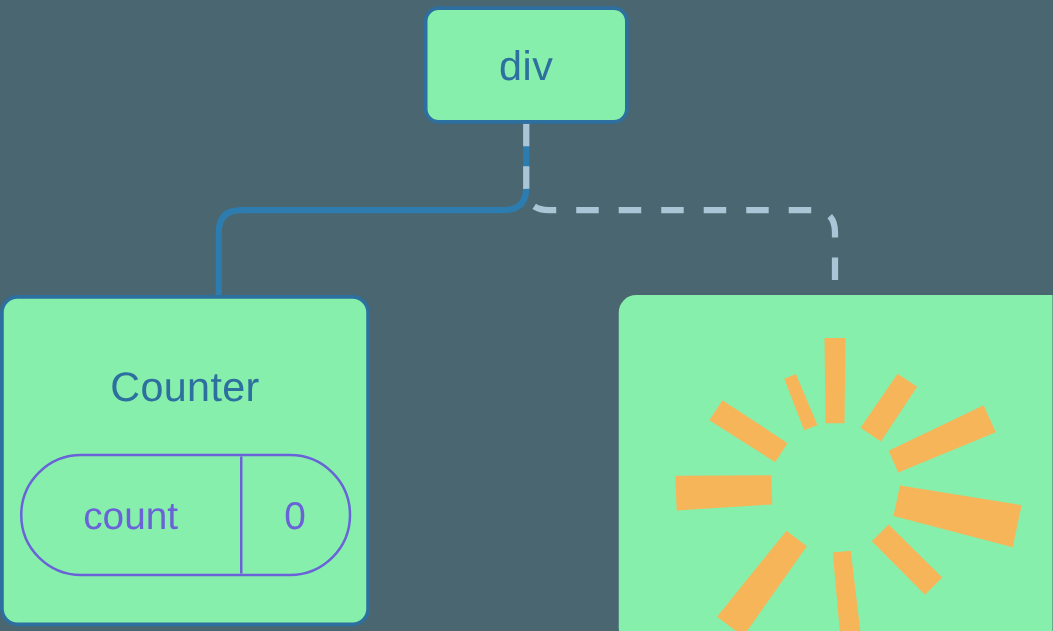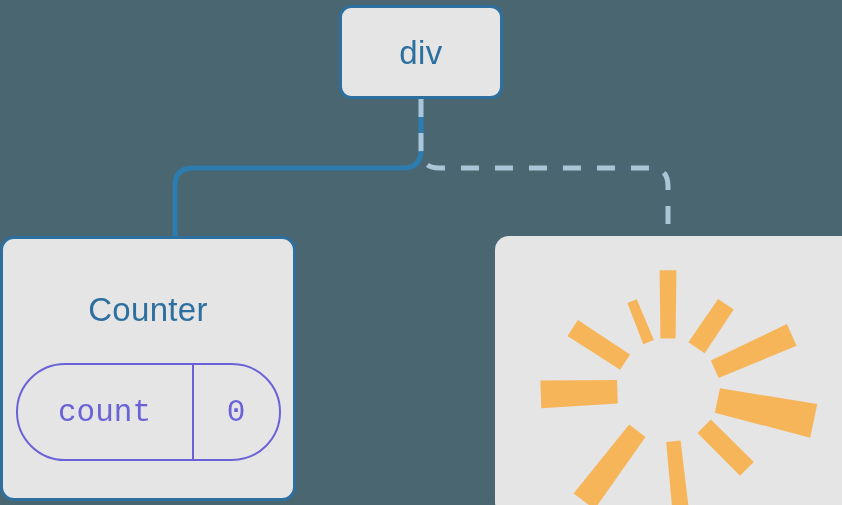--- a/index.html
+++ b/index.html
@@ -26,21 +26,21 @@
     left: 0;
     top: 0;
     width: 842px;
     height: 505px;
     z-index: 1;
   }
 
   
   .node {
     position: absolute;
-    background: #e5e5e5;
+    background: #86efac;
     box-sizing: border-box;
     z-index: 2;
   }
 
   .node-div {
     left: 339px;
     top: 5px;
     width: 164px;
     height: 94px;
     border: 3px solid #2d6f9e;
@@ -80,21 +80,20 @@
     position: relative;
     margin-top: 37px;
     height: 98px;
     width: 265px;
     border: 2px solid #6a63d8;
     border-radius: 49px;
     box-sizing: border-box;
     display: flex;
     align-items: stretch;
     overflow: hidden;
-    font-family: Liberation Mono, monospace;
   }
   .pill-key,
   .pill-val {
     display: flex;
     align-items: center;
     justify-content: center;
     color: #6a63d8;
     font-size: 31px;
     line-height: 1;
   }

